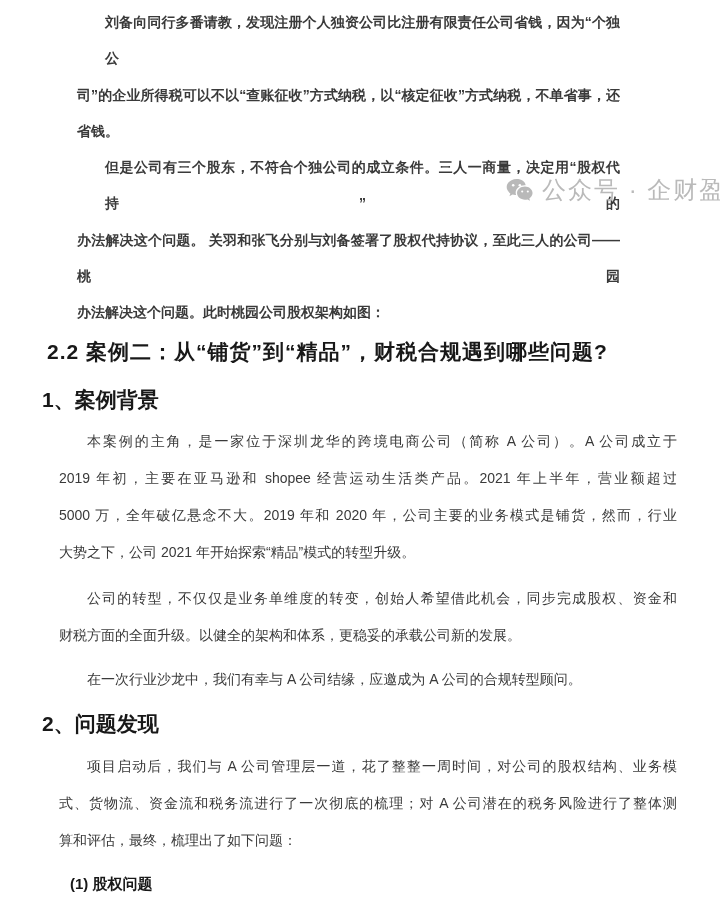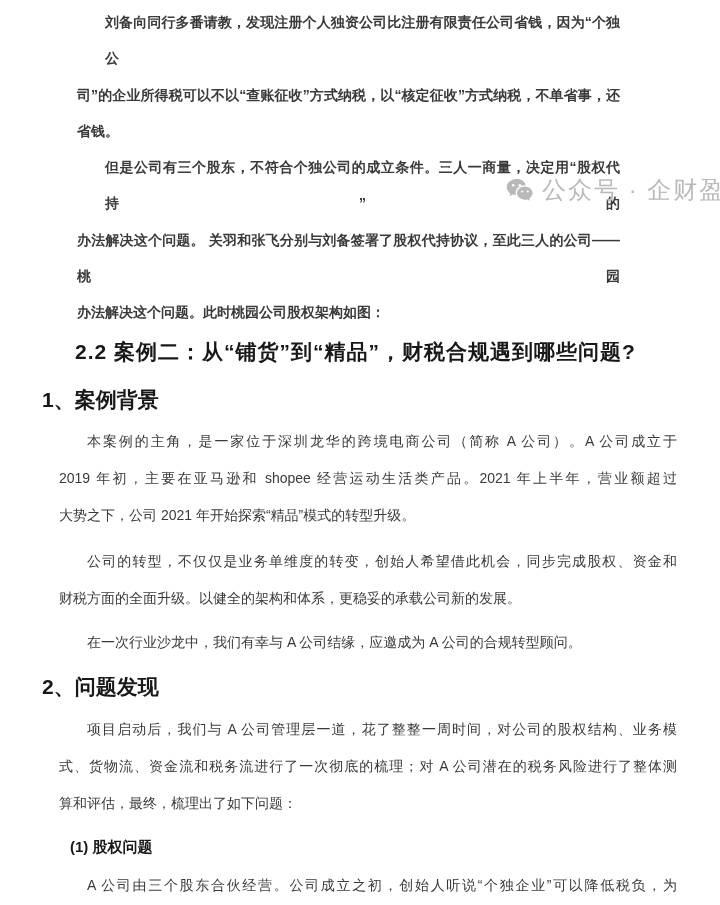--- a/index.html
+++ b/index.html
@@ -29,21 +29,21 @@
 
   
   .main-para { margin: 7px 43px 0 59px; }
   .main-para .line { line-height: 37px; }
   .mt2 { margin-top: 6px; }
   .mt9 { margin-top: 9px; }
   .mt3 { margin-top: 3px; }
 
   h1.sec-heading {
     font-size: 21px; font-weight: 700; color: #181818;
-    margin: 0 28px 0 75px; line-height: 42px; letter-spacing: 1px;
+    margin: 0 28px 0 47px; line-height: 42px; letter-spacing: 1px;
   }
   h2.sub-heading {
     font-size: 21px; font-weight: 700; color: #181818;
     margin: 10px 42px 0 42px; line-height: 34px;
   }
   h2.sub-heading.tight { margin-top: 9px; }
   h3.point-heading {
     font-size: 15px; font-weight: 700; color: #181818;
     margin: 8px 42px 0 42px; padding-left: 28px; line-height: 34px;
   }
@@ -93,20 +93,21 @@
     <span>公众号 · 企财盈</span>
   </div>
 
   <h1 class="sec-heading">2.2 案例二：从“铺货”到“精品”，财税合规遇到哪些问题?</h1>
 
   <h2 class="sub-heading">1、案例背景</h2>
 
   <div class="main-para mt2">
     <div class="line first">本案例的主角，是一家位于深圳龙华的跨境电商公司（简称 A 公司）。A 公司成立于</div>
     <div class="line">2019 年初，主要在亚马逊和 shopee 经营运动生活类产品。2021 年上半年，营业额超过</div>
+    <div class="line">5000 万，全年破亿悬念不大。2019 年和 2020 年，公司主要的业务模式是铺货，然而，行业</div>
     <div class="line last">大势之下，公司 2021 年开始探索“精品”模式的转型升级。</div>
   </div>
 
   <div class="main-para mt9">
     <div class="line first">公司的转型，不仅仅是业务单维度的转变，创始人希望借此机会，同步完成股权、资金和</div>
     <div class="line last">财税方面的全面升级。以健全的架构和体系，更稳妥的承载公司新的发展。</div>
   </div>
 
   <div class="main-para">
     <div class="line first last">在一次行业沙龙中，我们有幸与 A 公司结缘，应邀成为 A 公司的合规转型顾问。</div>

